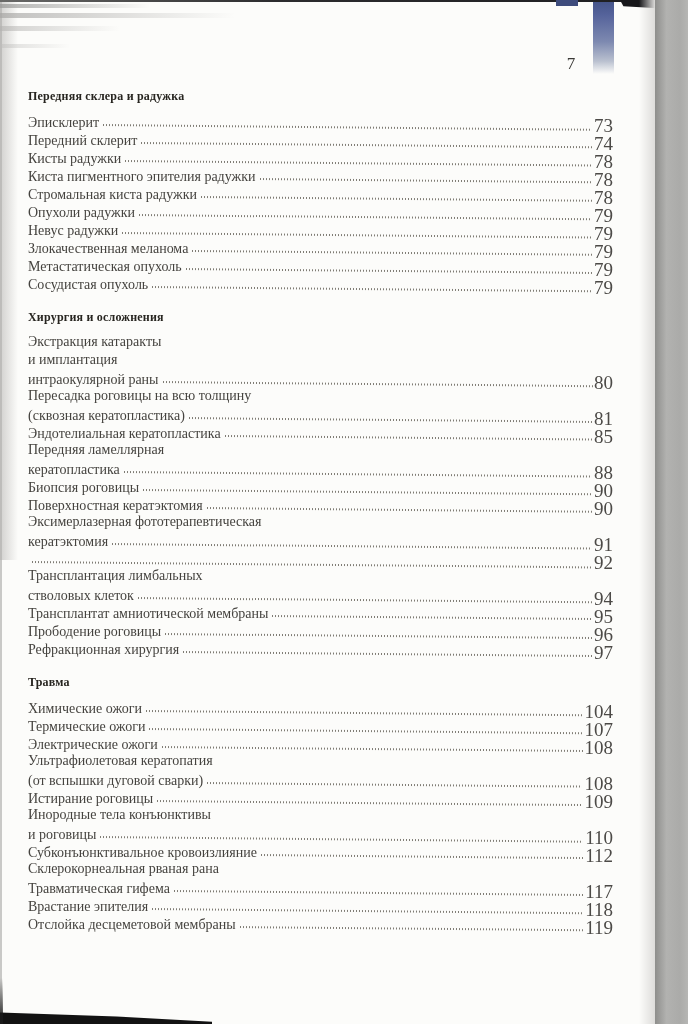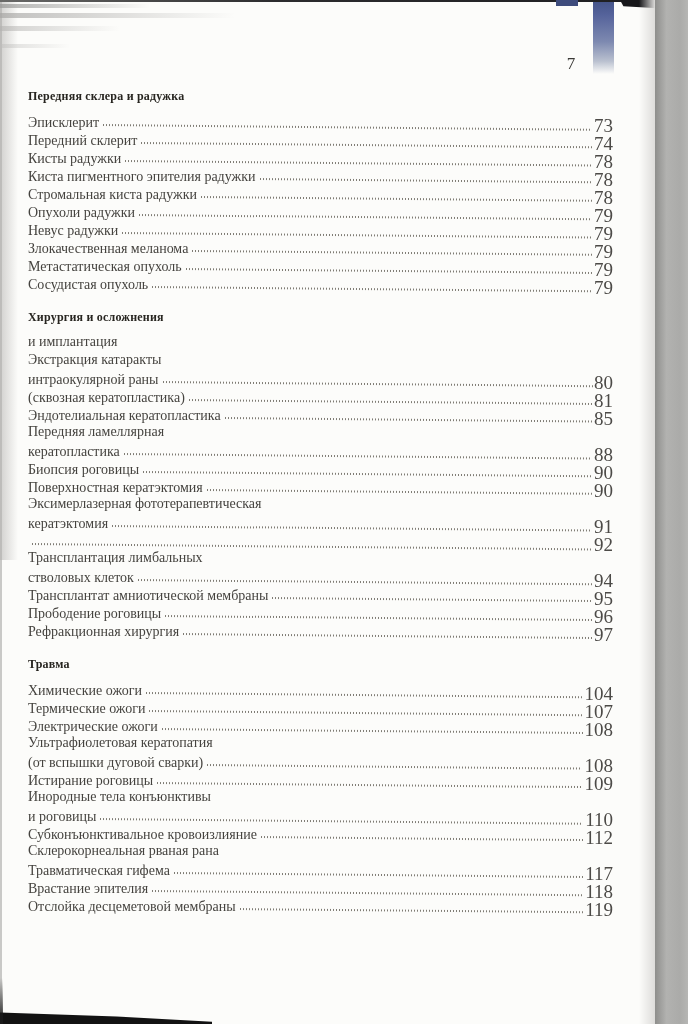--- a/index.html
+++ b/index.html
@@ -122,29 +122,32 @@
         <span class="leader"></span>
         <span class="num">79</span>
       </div>
       <div class="row">
         <span class="lbl">Сосудистая опухоль</span>
         <span class="leader"></span>
         <span class="num">79</span>
       </div>
       <div class="sec">Хирургия и осложнения</div>
       <div class="row">
+        <span class="lbl">Экстракция катаракты</span>
+      </div>
+      <div class="row">
         <span class="lbl">и имплантация</span>
       </div>
       <div class="row">
-        <span class="lbl">Экстракция катаракты</span>
-      </div>
-      <div class="row">
         <span class="lbl">интраокулярной раны</span>
         <span class="leader"></span>
         <span class="num">80</span>
+      </div>
+      <div class="row">
+        <span class="lbl">Пересадка роговицы на всю толщину</span>
       </div>
       <div class="row">
         <span class="lbl">(сквозная кератопластика)</span>
         <span class="leader"></span>
         <span class="num">81</span>
       </div>
       <div class="row">
         <span class="lbl">Эндотелиальная кератопластика</span>
         <span class="leader"></span>
         <span class="num">85</span>

